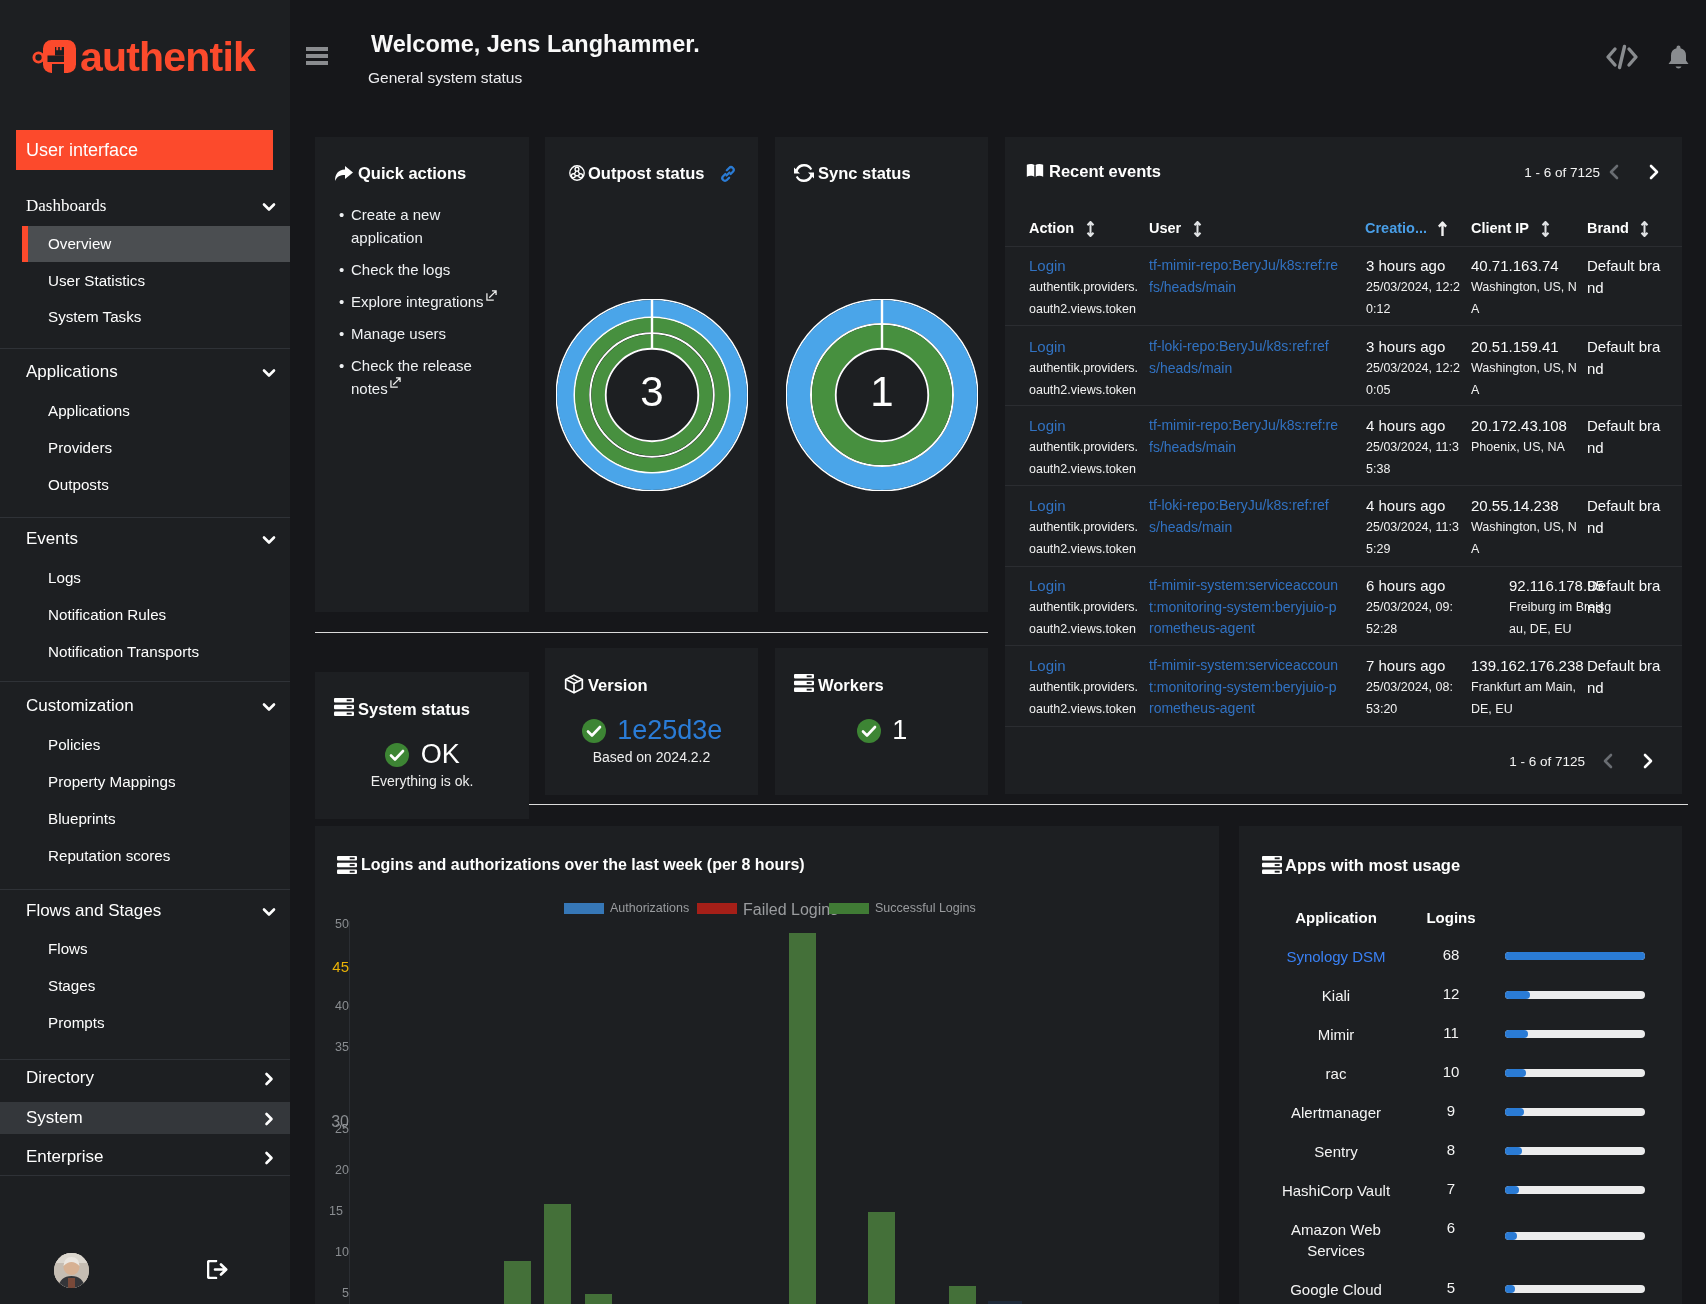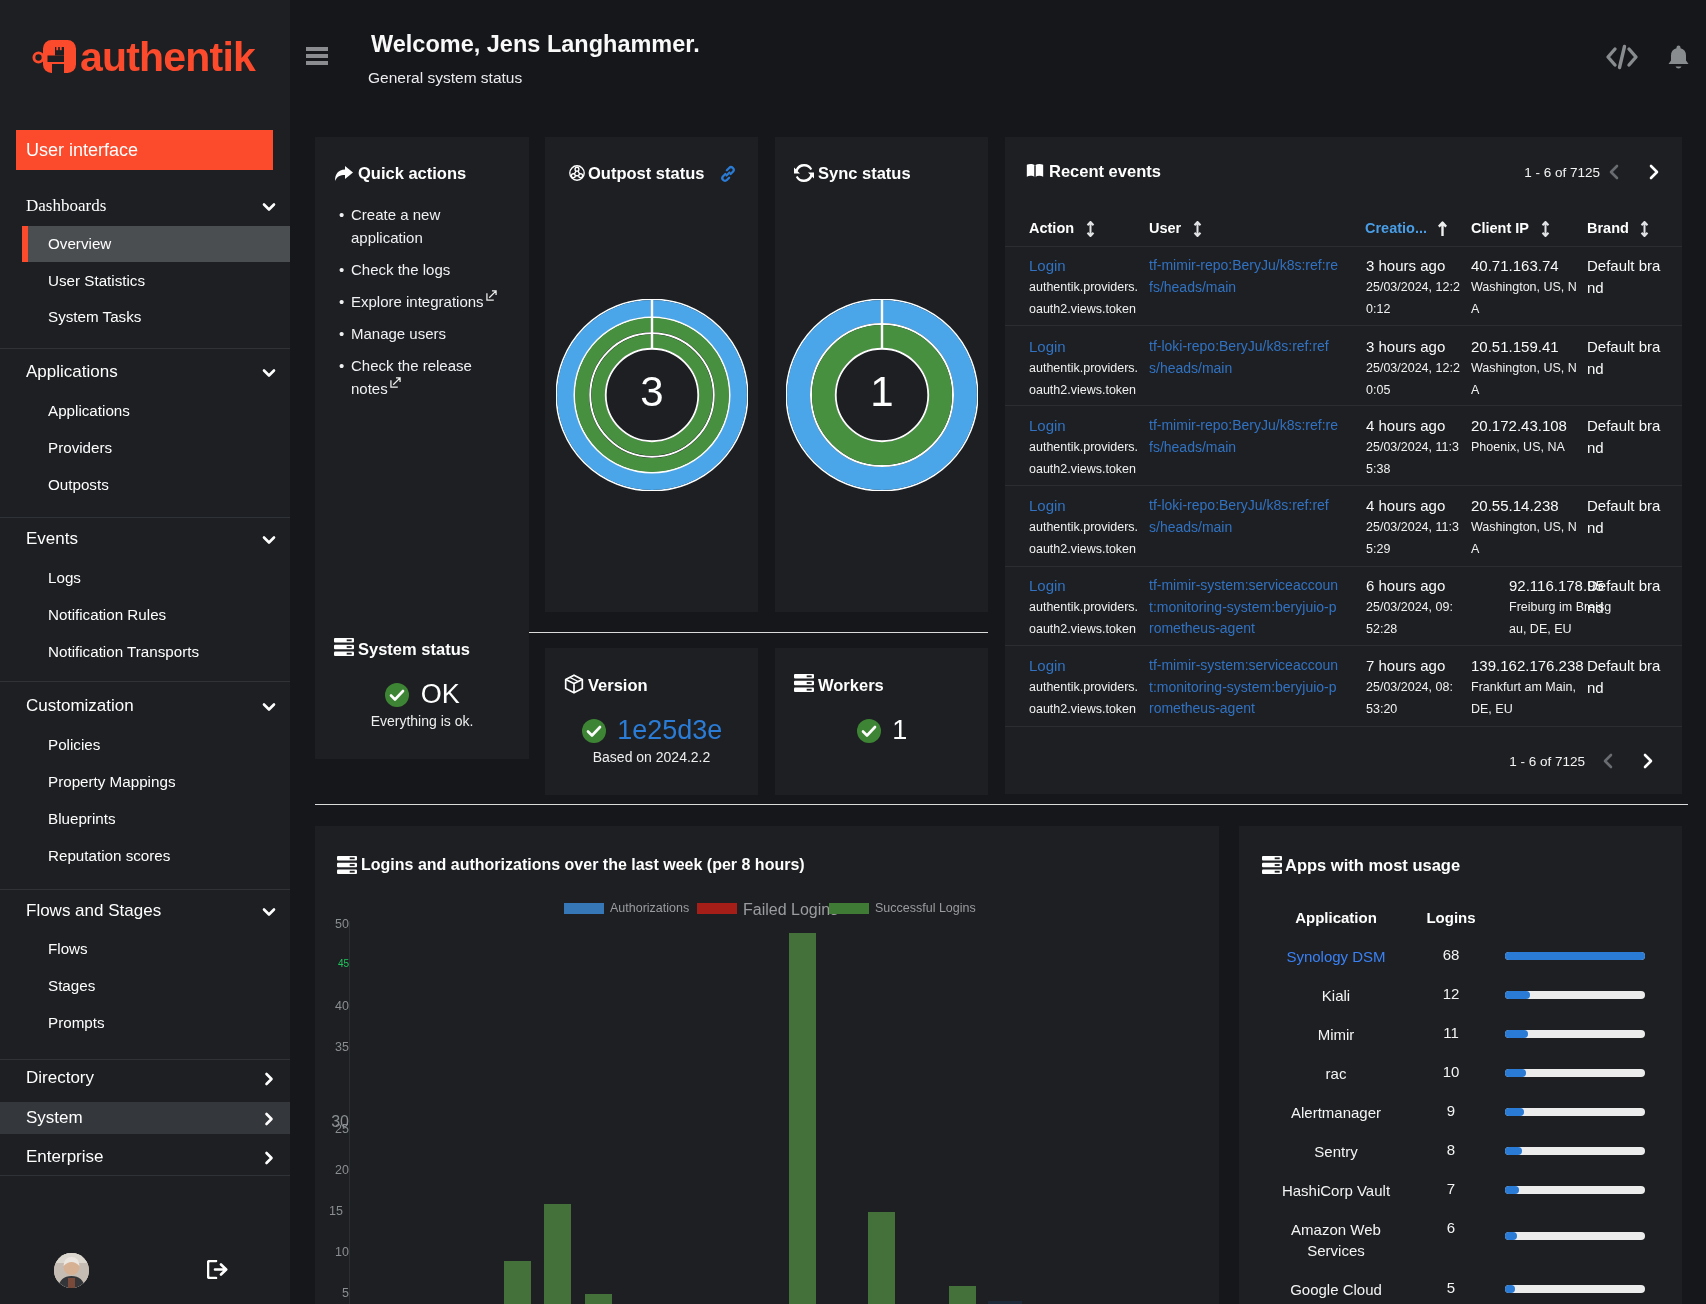--- a/index.html
+++ b/index.html
@@ -375,21 +375,21 @@
     </svg>
 </div>
 
 <div class="abs" style="left:315px;top:632px;width:673px;height:1px;background:#dcdcdc;"></div>
 <div class="abs" style="left:315px;top:804px;width:1373px;height:1px;background:#dcdcdc;"></div>
 
 <style>
  .statusline { position:absolute; width:100%; text-align:center; }
  .chk { display:inline-block; vertical-align:middle; }
 </style>
-<div class="card" style="left:315px;top:612px;width:214px;height:147px;text-decoration:underline;">
+<div class="card" style="left:315px;top:672px;width:214px;height:147px;text-decoration:underline;">
   <svg class="abs" style="left:19px;top:26px;" width="20" height="18" viewBox="0 0 20 18">
       <g fill="#fff">
         <rect x="0" y="0" width="20" height="4.6" rx="1"></rect>
         <rect x="0" y="6.7" width="20" height="4.6" rx="1"></rect>
         <rect x="0" y="13.4" width="20" height="4.6" rx="1"></rect>
         <rect x="12.7" y="1.4" width="5" height="1.8" fill="#1e2023"></rect>
         <rect x="12.7" y="8.1" width="5" height="1.8" fill="#1e2023"></rect>
         <rect x="12.7" y="14.8" width="5" height="1.8" fill="#1e2023"></rect>
       </g>
     </svg>
@@ -454,21 +454,21 @@
       </g>
     </svg>
   <div class="ttl abs" style="left:46px;top:30px;font-size:16px;">Logins and authorizations over the last week (per 8 hours)</div>
   <div class="abs" style="left:249px;top:77px;width:40px;height:11px;background:#3778b8;"></div>
   <div class="abs" style="left:295px;top:75px;font-size:12.5px;color:#9b9da0;">Authorizations</div>
   <div class="abs" style="left:382px;top:77px;width:40px;height:11px;background:#a62019;"></div>
   <div class="abs" style="left:428px;top:75px;font-size:16px;color:#9b9da0;">Failed Logins</div>
   <div class="abs" style="left:514px;top:77px;width:40px;height:11px;background:#417c36;"></div>
   <div class="abs" style="left:560px;top:75px;font-size:12.5px;color:#9b9da0;">Successful Logins</div>
   <div class="abs" style="left:8px;top:91px;width:26px;text-align:right;font-size:12.5px;color:#8b8e92;">50</div>
-  <div class="abs" style="left:8px;top:132px;width:26px;text-align:right;font-size:10px;color:#22c55e;">45</div>
+  <div class="abs" style="left:8px;top:132px;width:26px;text-align:right;font-size:15px;color:#eab308;">45</div>
   <div class="abs" style="left:8px;top:173px;width:26px;text-align:right;font-size:12.5px;color:#8b8e92;">40</div>
   <div class="abs" style="left:8px;top:214px;width:26px;text-align:right;font-size:12.5px;color:#8b8e92;">35</div>
   <div class="abs" style="left:8px;top:255px;width:26px;text-align:right;font-size:16px;color:#8b8e92;margin-top:32px;">30</div>
   <div class="abs" style="left:8px;top:296px;width:26px;text-align:right;font-size:12.5px;color:#8b8e92;">25</div>
   <div class="abs" style="left:8px;top:337px;width:26px;text-align:right;font-size:12.5px;color:#8b8e92;">20</div>
   <div class="abs" style="left:8px;top:378px;width:26px;text-align:center;font-size:12.5px;color:#8b8e92;">15</div>
   <div class="abs" style="left:8px;top:419px;width:26px;text-align:right;font-size:12.5px;color:#8b8e92;">10</div>
   <div class="abs" style="left:8px;top:460px;width:26px;text-align:right;font-size:12.5px;color:#8b8e92;">5</div>
 
   <div class="abs" style="left:34px;top:95px;width:1px;height:383px;background:#2c2f34;"></div>

